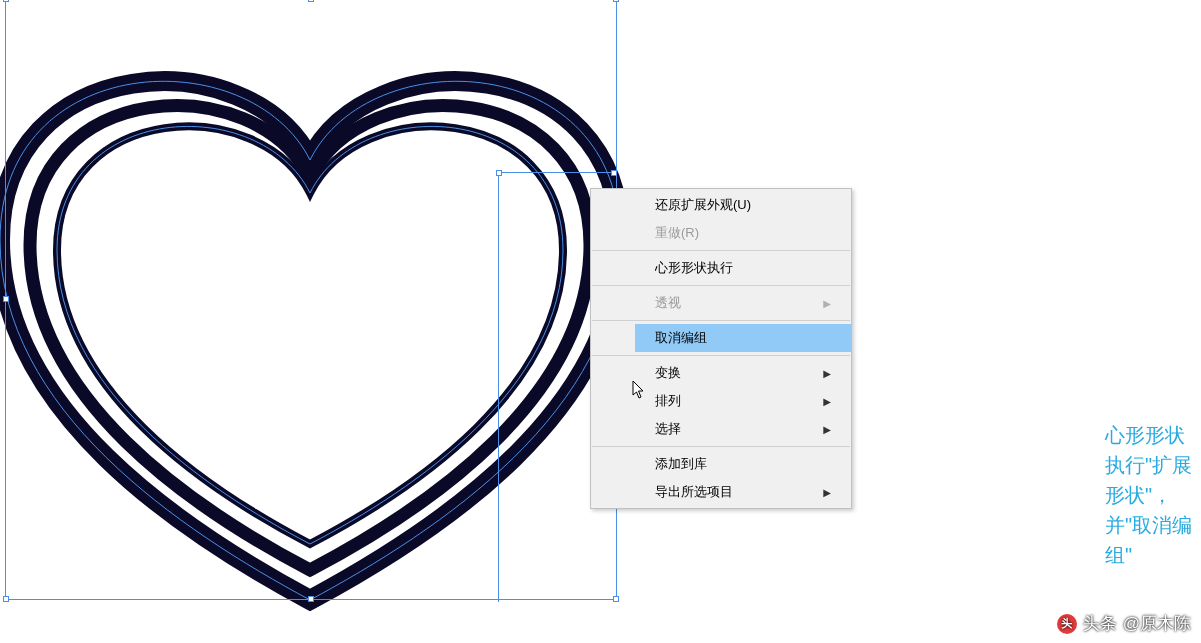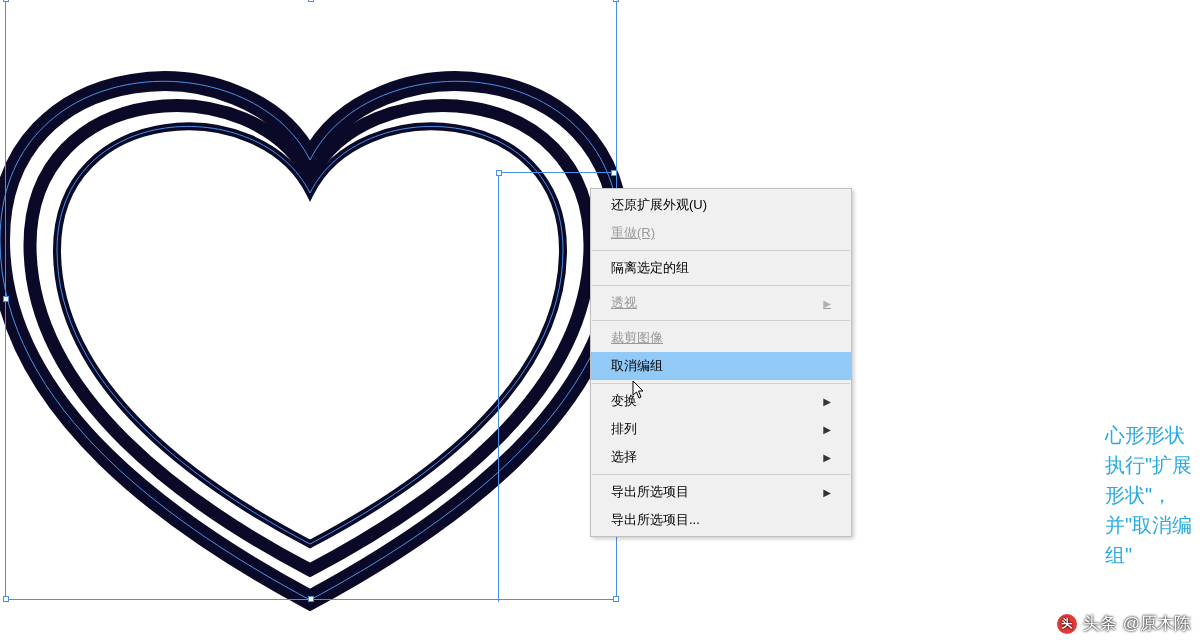--- a/index.html
+++ b/index.html
@@ -44,22 +44,23 @@
     font-size: 13px;
     color: #000;
     padding: 2px 0;
   }
   .menu-item {
     padding: 5px 20px 5px 20px;
     display: flex;
     justify-content: space-between;
     align-items: center;
     cursor: default;
-  }
-  .menu-item.disabled { color: #9a9a9a; text-decoration: underline; }
+    margin-left: 44px;
+  }
+  .menu-item.disabled { color: #9a9a9a; }
   .menu-item.highlight { background: #91c9f7; }
   .menu-sep {
     height: 1px;
     background: #d0d0d0;
     margin: 3px 1px;
   }
   .submenu-arrow {
     font-size: 10px;
     color: #333;
   }
@@ -152,54 +153,51 @@
 
 <div class="context-menu">
   <div class="menu-item">
     <span>还原扩展外观(U)</span>
   </div>
   <div class="menu-item disabled">
     <span>重做(R)</span>
   </div>
   <div class="menu-sep"></div>
   <div class="menu-item">
-    <span>隔离选定的组</span>
+    <span>心形形状执行</span>
   </div>
   <div class="menu-sep"></div>
   <div class="menu-item disabled">
     <span>透视</span>
     <span class="submenu-arrow">▶</span>
   </div>
   <div class="menu-sep"></div>
-  <div class="menu-item disabled">
-    <span>裁剪图像</span>
-  </div>
   <div class="menu-item highlight">
     <span>取消编组</span>
   </div>
   <div class="menu-sep"></div>
   <div class="menu-item">
     <span>变换</span>
     <span class="submenu-arrow">▶</span>
   </div>
   <div class="menu-item">
     <span>排列</span>
     <span class="submenu-arrow">▶</span>
   </div>
   <div class="menu-item">
     <span>选择</span>
     <span class="submenu-arrow">▶</span>
   </div>
   <div class="menu-sep"></div>
   <div class="menu-item">
+    <span>添加到库</span>
+  </div>
+  <div class="menu-item">
     <span>导出所选项目</span>
     <span class="submenu-arrow">▶</span>
-  </div>
-  <div class="menu-item">
-    <span>导出所选项目...</span>
   </div>
 </div>
 
 <svg class="cursor-pointer" viewBox="0 0 14 20">
   <path d="M1 1 L1 15 L4.5 12 L7 18 L9 17 L6.5 11 L11 11 Z" fill="#fff" stroke="#000" stroke-width="1"></path>
 </svg>
 
 <div class="side-note">心形形状执行"扩展形状"，并"取消编组"</div>
 
 <div class="watermark">

